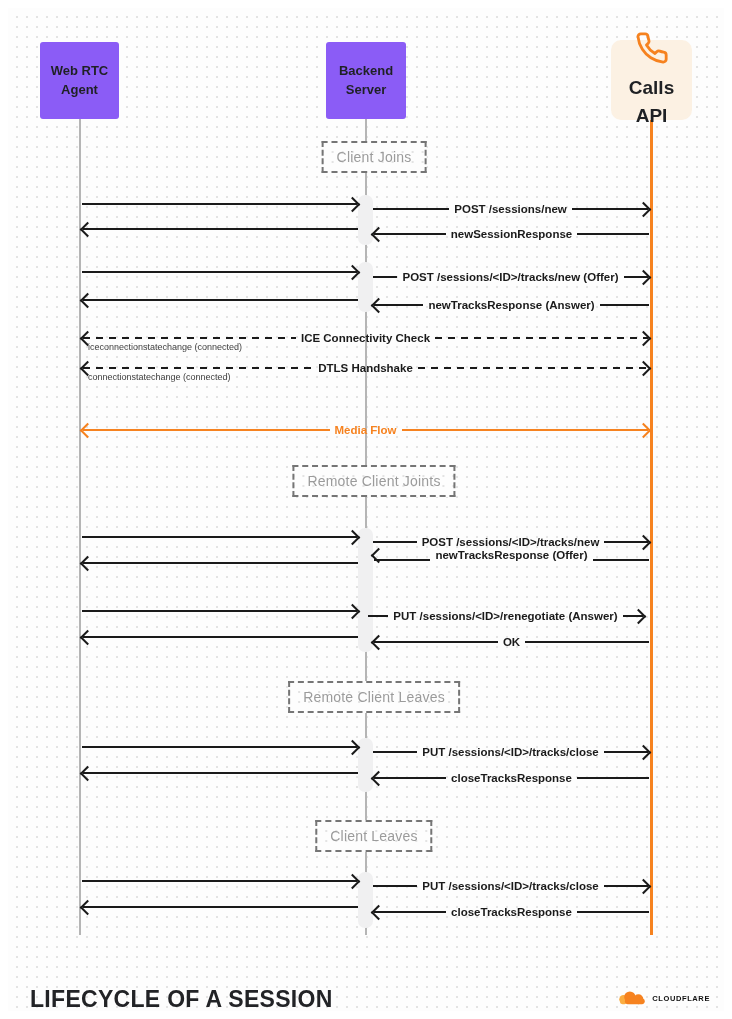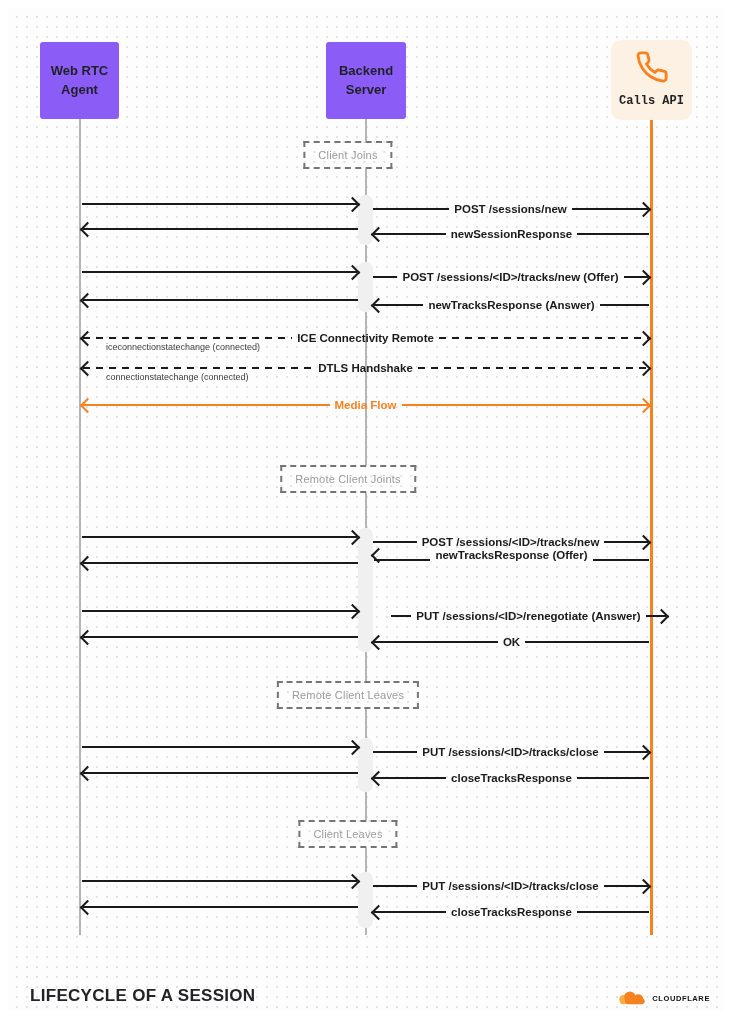--- a/index.html
+++ b/index.html
@@ -9,43 +9,43 @@
   }
   .canvas{
     position:absolute;left:8px;top:8px;right:8px;bottom:8px;
     background-color:#fdfdfd;
     background-image:radial-gradient(circle,#e3e3e3 1.1px,transparent 1.2px);
     background-size:10px 10px;background-position:4px 4px;
   }
   .lifeline{position:absolute;z-index:1;}
   .act{position:absolute;z-index:2;width:15px;left:358px;background:#f0f0f1;border-radius:7px;}
   .section{
-    position:absolute;z-index:3;left:348px;transform:translateX(-50%);
-    border:2px dashed #757575;color:#9b9b9b;font-size:11px;font-weight:500;
+    position:absolute;z-index:3;left:374px;transform:translateX(-50%);
+    border:2px dashed #757575;color:#9b9b9b;font-size:14px;font-weight:500;
     padding:6px 13px;white-space:nowrap;letter-spacing:.2px;
     background-color:#fdfdfd;
     background-image:radial-gradient(circle,#e3e3e3 1.1px,transparent 1.2px);
     background-size:10px 10px;background-position:4px 4px;
   }
   .hl{position:absolute;z-index:4;display:flex;align-items:center;height:18px;--c:#1a1a1a;}
   .seg{height:2.5px;background:var(--c);flex:1 1 auto;min-width:2px;}
   .seg.d{background:repeating-linear-gradient(90deg,var(--c) 0 7px,transparent 7px 13px);}
   .head{width:9px;height:9px;border-top:2.5px solid var(--c);border-right:2.5px solid var(--c);flex:0 0 auto;}
   .head.r{transform:rotate(45deg);margin-left:-10px;}
   .head.l{transform:rotate(-135deg);margin-right:-10px;}
   .mlab{font-weight:bold;font-size:11.5px;color:var(--c);padding:0 5px;white-space:nowrap;flex:0 0 auto;}
-  .sub{position:absolute;z-index:4;font-size:9px;color:#3f3f3f;white-space:nowrap;margin-left:18px;}
+  .sub{position:absolute;z-index:4;font-size:9px;color:#3f3f3f;white-space:nowrap;}
   .actor{
     position:absolute;z-index:5;display:flex;flex-direction:column;align-items:center;justify-content:center;
     text-align:center;font-weight:bold;font-size:13px;color:#1f2124;line-height:1.45;
   }
   .actor.gray{background:#8b5cf6;border-radius:3px;}
   .actor.orange{background:#fcf1e3;border-radius:10px;gap:9px;}
   .title{
-    position:absolute;z-index:5;left:30px;top:986px;font-size:17px;font-weight:bold;
+    position:absolute;z-index:5;left:30px;top:986px;font-size:23px;font-weight:bold;
     color:#222326;letter-spacing:.3px;
   }
   .brand{position:absolute;z-index:5;right:22px;top:990px;display:flex;align-items:center;gap:3px;}
   .brand-text{font-size:7.5px;font-weight:bold;letter-spacing:.6px;color:#111;}
 </style>
 </head>
 <body>
 
 <div class="canvas"></div>
 
@@ -98,34 +98,34 @@
       <span class="mlab">newTracksResponse (Answer)</span>
       <div class="seg"></div>
     </div>
     <div class="hl" style="left: 82px; width: 276px; top: 291px;">
       <span class="head l"></span>
       <div class="seg"></div>
     </div>
     <div class="hl" style="left: 82px; width: 567px; top: 329px;">
       <span class="head l"></span>
       <div class="seg d"></div>
-      <span class="mlab">ICE Connectivity Remote</span>
+      <span class="mlab">ICE Connectivity Check</span>
       <div class="seg d"></div>
       <span class="head r"></span>
     </div>
     <div class="sub" style="left: 88px; top: 342px;">iceconnectionstatechange (connected)</div>
     <div class="hl" style="left: 82px; width: 567px; top: 359px;">
       <span class="head l"></span>
       <div class="seg d"></div>
       <span class="mlab">DTLS Handshake</span>
       <div class="seg d"></div>
       <span class="head r"></span>
     </div>
     <div class="sub" style="left: 88px; top: 372px;">connectionstatechange (connected)</div>
-    <div class="hl" style="left: 82px; width: 567px; top: 396px; --c: #f6821f;">
+    <div class="hl" style="left: 82px; width: 567px; top: 421px; --c: #f6821f;">
       <span class="head l"></span>
       <div class="seg"></div>
       <span class="mlab">Media Flow</span>
       <div class="seg"></div>
       <span class="head r"></span>
     </div>
     <div class="hl" style="left: 82px; width: 276px; top: 528px;">
       <div class="seg"></div>
       <span class="head r"></span>
     </div>
@@ -142,21 +142,21 @@
       <div class="seg"></div>
     </div>
     <div class="hl" style="left: 82px; width: 276px; top: 554px;">
       <span class="head l"></span>
       <div class="seg"></div>
     </div>
     <div class="hl" style="left: 82px; width: 276px; top: 602px;">
       <div class="seg"></div>
       <span class="head r"></span>
     </div>
-    <div class="hl" style="left: 391px; width: 276px; top: 607px;">
+    <div class="hl" style="left: 368px; width: 276px; top: 607px;">
       <div class="seg"></div>
       <span class="mlab">PUT /sessions/&lt;ID&gt;/renegotiate (Answer)</span>
       <div class="seg"></div>
       <span class="head r"></span>
     </div>
     <div class="hl" style="left: 373px; width: 276px; top: 633px;">
       <span class="head l"></span>
       <div class="seg"></div>
       <span class="mlab">OK</span>
       <div class="seg"></div>
@@ -216,21 +216,21 @@
   <div>Backend</div>
   <div>Server</div>
 </div>
 
 <div class="actor orange" style="left:611px;top:40px;width:81px;height:80px;">
   <span style="display:block;height:34px;">
     <svg width="34" height="34" viewBox="0 0 24 24" fill="none" stroke="#f6821f" stroke-width="2" stroke-linecap="round" stroke-linejoin="round">
       <path d="M22 16.92v3a2 2 0 0 1-2.18 2 19.79 19.79 0 0 1-8.63-3.07 19.5 19.5 0 0 1-6-6 19.79 19.79 0 0 1-3.07-8.67A2 2 0 0 1 4.11 2h3a2 2 0 0 1 2 1.72 12.84 12.84 0 0 0 .7 2.81 2 2 0 0 1-.45 2.11L8.09 9.91a16 16 0 0 0 6 6l1.27-1.27a2 2 0 0 1 2.11-.45 12.84 12.84 0 0 0 2.81.7A2 2 0 0 1 22 16.92z"></path>
     </svg>
   </span>
-  <div style="font-size:12px;font-family:Liberation Mono, monospace;">Calls API</div>
+  <div style="font-size:19px;">Calls API</div>
 </div>
 
 <div class="title">LIFECYCLE OF A SESSION</div>
 
 <div class="brand">
   <span style="display:block;height:17px;">
     <svg width="34" height="17" viewBox="0 0 48 24">
       <circle cx="12" cy="13" r="6" fill="#fbad41"></circle>
       <rect x="7" y="13" width="10" height="7" rx="3.5" fill="#fbad41"></rect>
       <circle cx="21" cy="10" r="8" fill="#f6821f"></circle>

